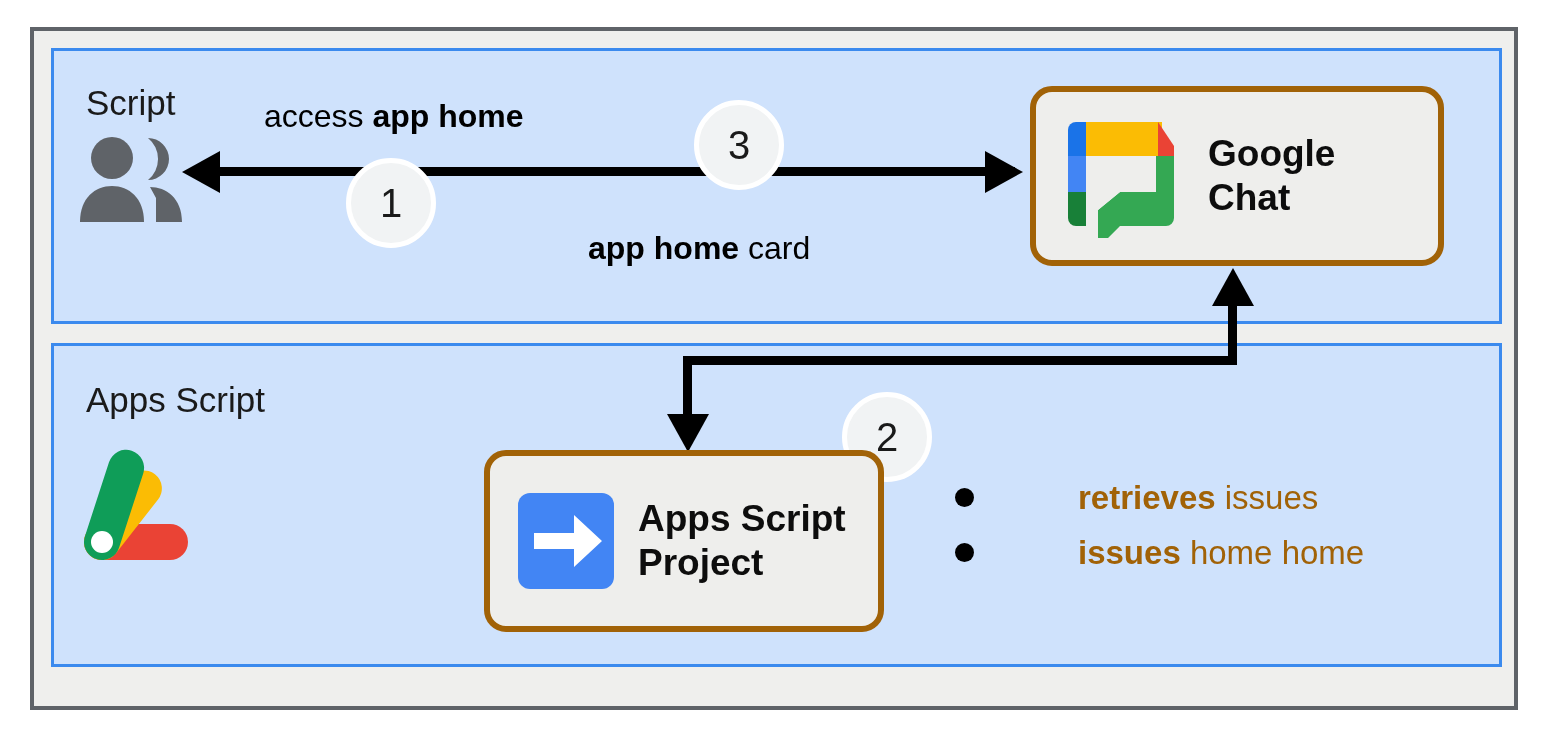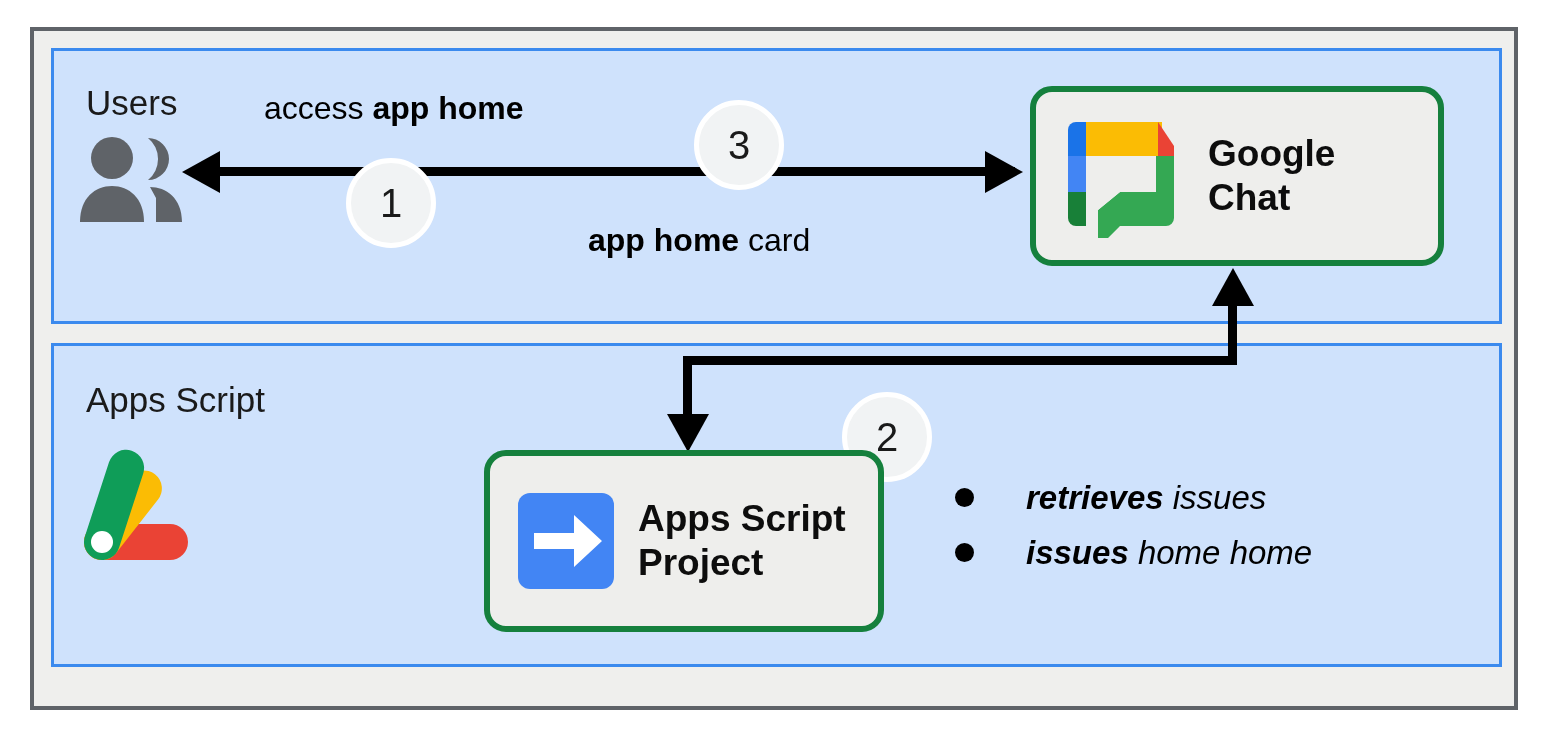--- a/index.html
+++ b/index.html
@@ -68,20 +68,21 @@
     height: 86px;
   }
 
   
   .arrow-label {
     position: absolute;
     font-size: 32px;
     color: #000000;
     white-space: nowrap;
     font-weight: 400;
+    margin-top: 8px;
   }
   .arrow-label b { font-weight: 700; }
 
   
   .hline {
     position: absolute;
     background: #000000;
     height: 9px;
   }
   .vline {
@@ -129,21 +130,21 @@
     justify-content: center;
     font-size: 40px;
     color: #1a1a1a;
     font-weight: 400;
   }
 
   
   .prod-box {
     position: absolute;
     background: #eeeeec;
-    border: 6px solid #15803d;
+    border: 6px solid #a16207;
     border-radius: 22px;
     box-sizing: border-box;
     display: flex;
     align-items: center;
   }
   .prod-label {
     font-size: 37px;
     font-weight: 700;
     color: #0d0d0d;
     line-height: 1.18;
@@ -207,37 +208,36 @@
     height: 55px;
   }
   .bullet-dot {
     width: 19px;
     height: 19px;
     border-radius: 50%;
     background: #000000;
     flex: 0 0 19px;
   }
   .bullet-text {
-    margin-left: 52px;
+    margin-left: 104px;
     font-size: 33px;
-    color: #000000;
+    color: #a16207;
     white-space: nowrap;
-    font-style: italic;
   }
   .bullet-text b { font-weight: 700; }
 </style>
 </head>
 <body>
 
 <div id="canvas">
 
   <div class="outer-frame"></div>
 
   <div class="panel panel-users"></div>
-  <div class="panel-title" style="left:86px; top:83px;">Users</div>
+  <div class="panel-title" style="left:86px; top:83px;">Script</div>
 
   <svg class="users-icon" viewBox="0 0 106 86">
     <circle cx="34" cy="22" r="21" fill="#5f6368"></circle>
     <path d="M2 86 C2 62 17 50 34 50 C51 50 66 62 66 86 Z" fill="#5f6368"></path>
     <path d="M70 2 a21 21 0 0 1 0 42 a27 27 0 0 0 0 -42 Z" fill="#5f6368"></path>
     <path d="M72 51 C88 51 104 62 104 86 L78 86 L78 62 Z" fill="#5f6368"></path>
   </svg>
 
   <div class="hline" style="left:205px; top:167px; width:810px;"></div>
   <div class="arrowhead ah-left" style="left:182px; top:151px;"></div>

